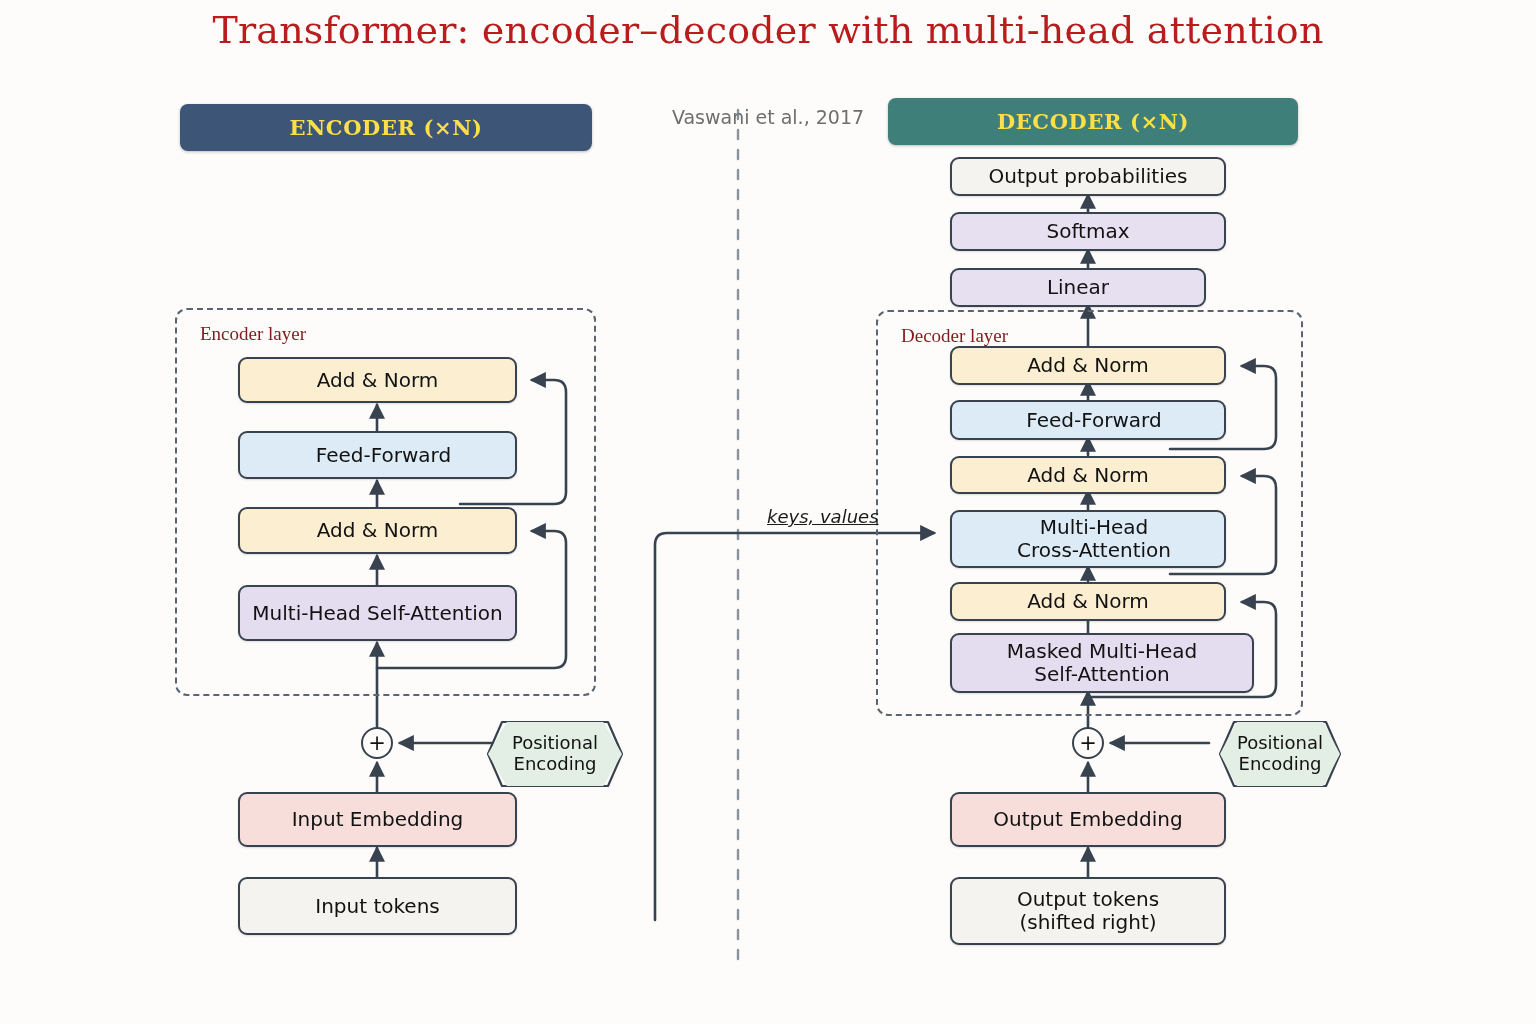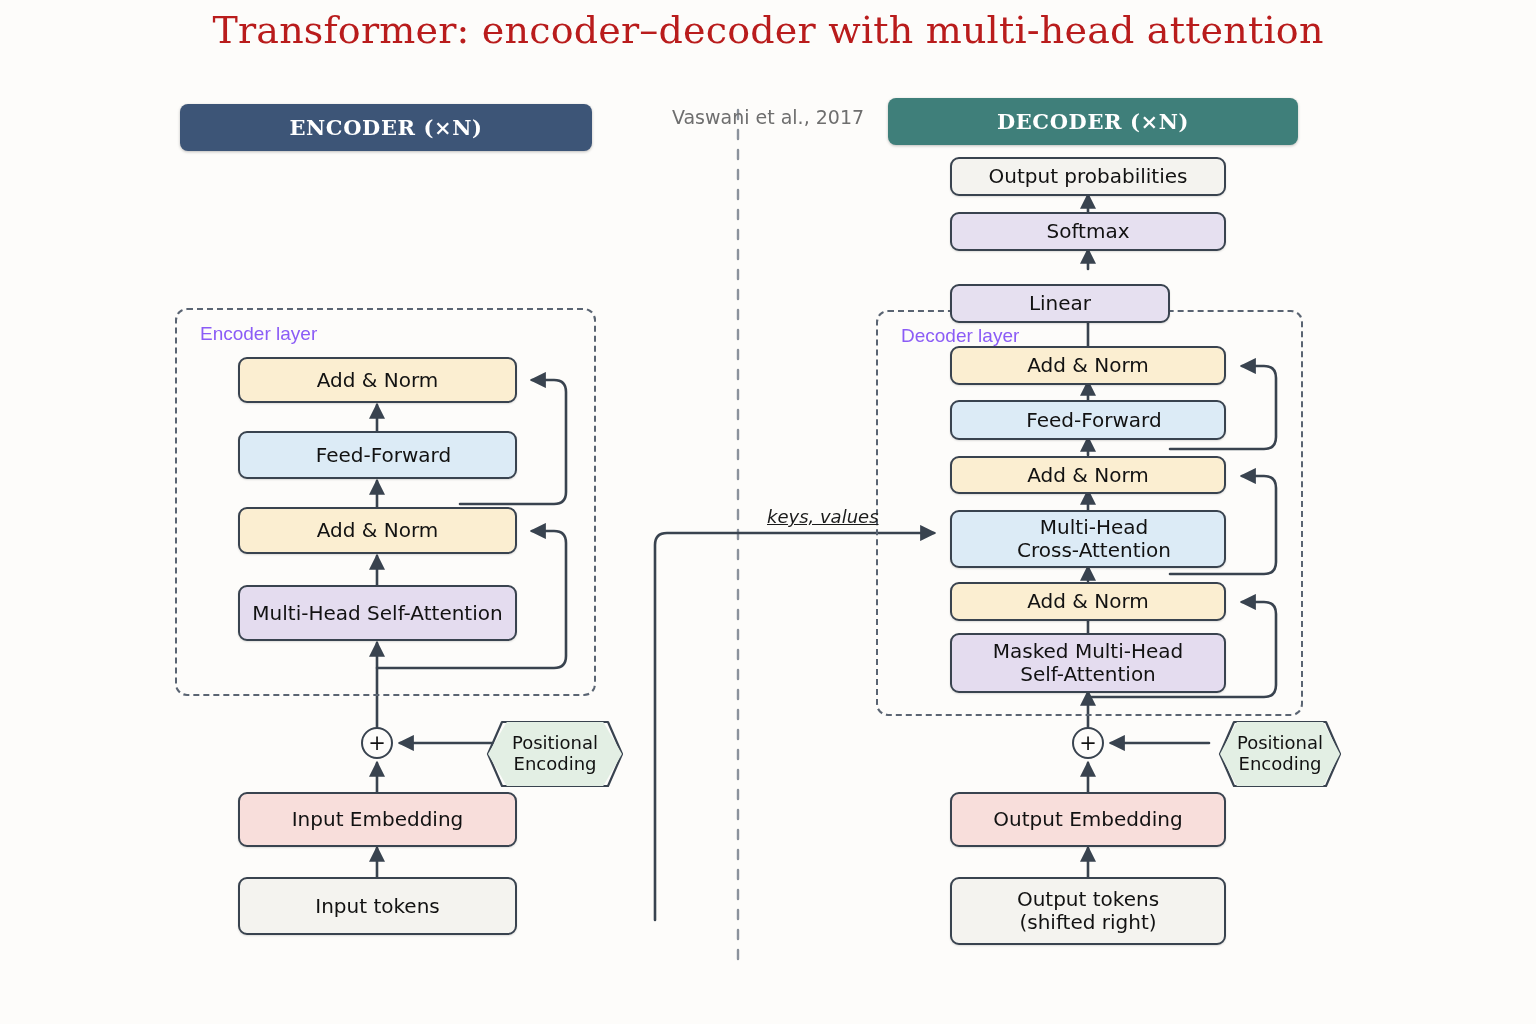--- a/index.html
+++ b/index.html
@@ -47,41 +47,41 @@
   .banner {
     position: absolute;
     height: 47px;
     border-radius: 8px;
     display: flex;
     align-items: center;
     justify-content: center;
     font-family: "DejaVu Serif", serif;
     font-weight: bold;
     font-size: 21px;
-    color: #ffffff;
+    color: #fde047;
     letter-spacing: 0.6px;
     box-shadow: 0 1px 3px rgba(0,0,0,0.25);
   }
   #banner-encoder { left: 180px; top: 104px; width: 412px; background: #3d5577; }
   #banner-decoder { left: 888px; top: 98px; width: 410px; background: #3f7f7a; }
 
   
   .layer-box {
     position: absolute;
     border: 2px dashed #5a6472;
     border-radius: 12px;
     background: transparent;
   }
   #encoder-layer-box { left: 175px; top: 308px; width: 417px; height: 384px; }
   #decoder-layer-box { left: 876px; top: 310px; width: 423px; height: 402px; }
   .layer-caption {
     position: absolute;
-    font-family: Liberation Sans, sans-serif;
+    font-family: Liberation Serif, serif;
     font-size: 19px;
-    color: #8b5cf6;
+    color: #7f1d1d;
     background: #fdfcfa;
     padding: 0 4px;
   }
   #encoder-layer-caption { left: 196px; top: 323px; }
   #decoder-layer-caption { left: 897px; top: 325px; }
 
   
   .node {
     position: absolute;
     border: 2px solid #39434f;
@@ -242,38 +242,38 @@
 
   <div class="node fill-plain" style="left:238px; top:877px; width:279px; height:58px;">Input tokens</div>
 
   <div class="layer-box" id="decoder-layer-box"></div>
   <div class="layer-caption" id="decoder-layer-caption">Decoder layer</div>
 
   <div class="node fill-plain" style="left:950px; top:157px; width:276px; height:39px;">Output probabilities</div>
 
   <div class="node fill-linear" style="left:950px; top:212px; width:276px; height:39px;">Softmax</div>
 
-  <div class="node fill-linear" style="left:950px; top:268px; width:220px; height:39px;margin-top:16px;">Linear</div>
+  <div class="node fill-linear" style="left:950px; top:268px; width:256px; height:39px;">Linear</div>
 
   <div class="node fill-addnorm" style="left:950px; top:346px; width:276px; height:39px;">Add &amp; Norm</div>
 
   <div class="node fill-ff" style="left:950px; top:400px; width:276px; height:40px;">Feed-Forward</div>
 
   <div class="node fill-addnorm" style="left:950px; top:456px; width:276px; height:38px;">Add &amp; Norm</div>
 
   <div class="node fill-ff" style="left:950px; top:510px; width:276px; height:58px;">
     <span>
       <span>Multi-Head</span><br>
       <span>Cross-Attention</span>
     </span>
   </div>
 
   <div class="node fill-addnorm" style="left:950px; top:582px; width:276px; height:39px;">Add &amp; Norm</div>
 
-  <div class="node fill-attn" style="left:950px; top:633px; width:276px; height:60px;">
+  <div class="node fill-attn" style="left:950px; top:633px; width:304px; height:60px;">
     <span>
       <span>Masked Multi-Head</span><br>
       <span>Self-Attention</span>
     </span>
   </div>
 
   <div class="plus-circle" style="left:1072px; top:727px;">+</div>
 
   <div class="hexagon" style="left:1220px; top:722px; width:120px; height:64px;">
     <span>

